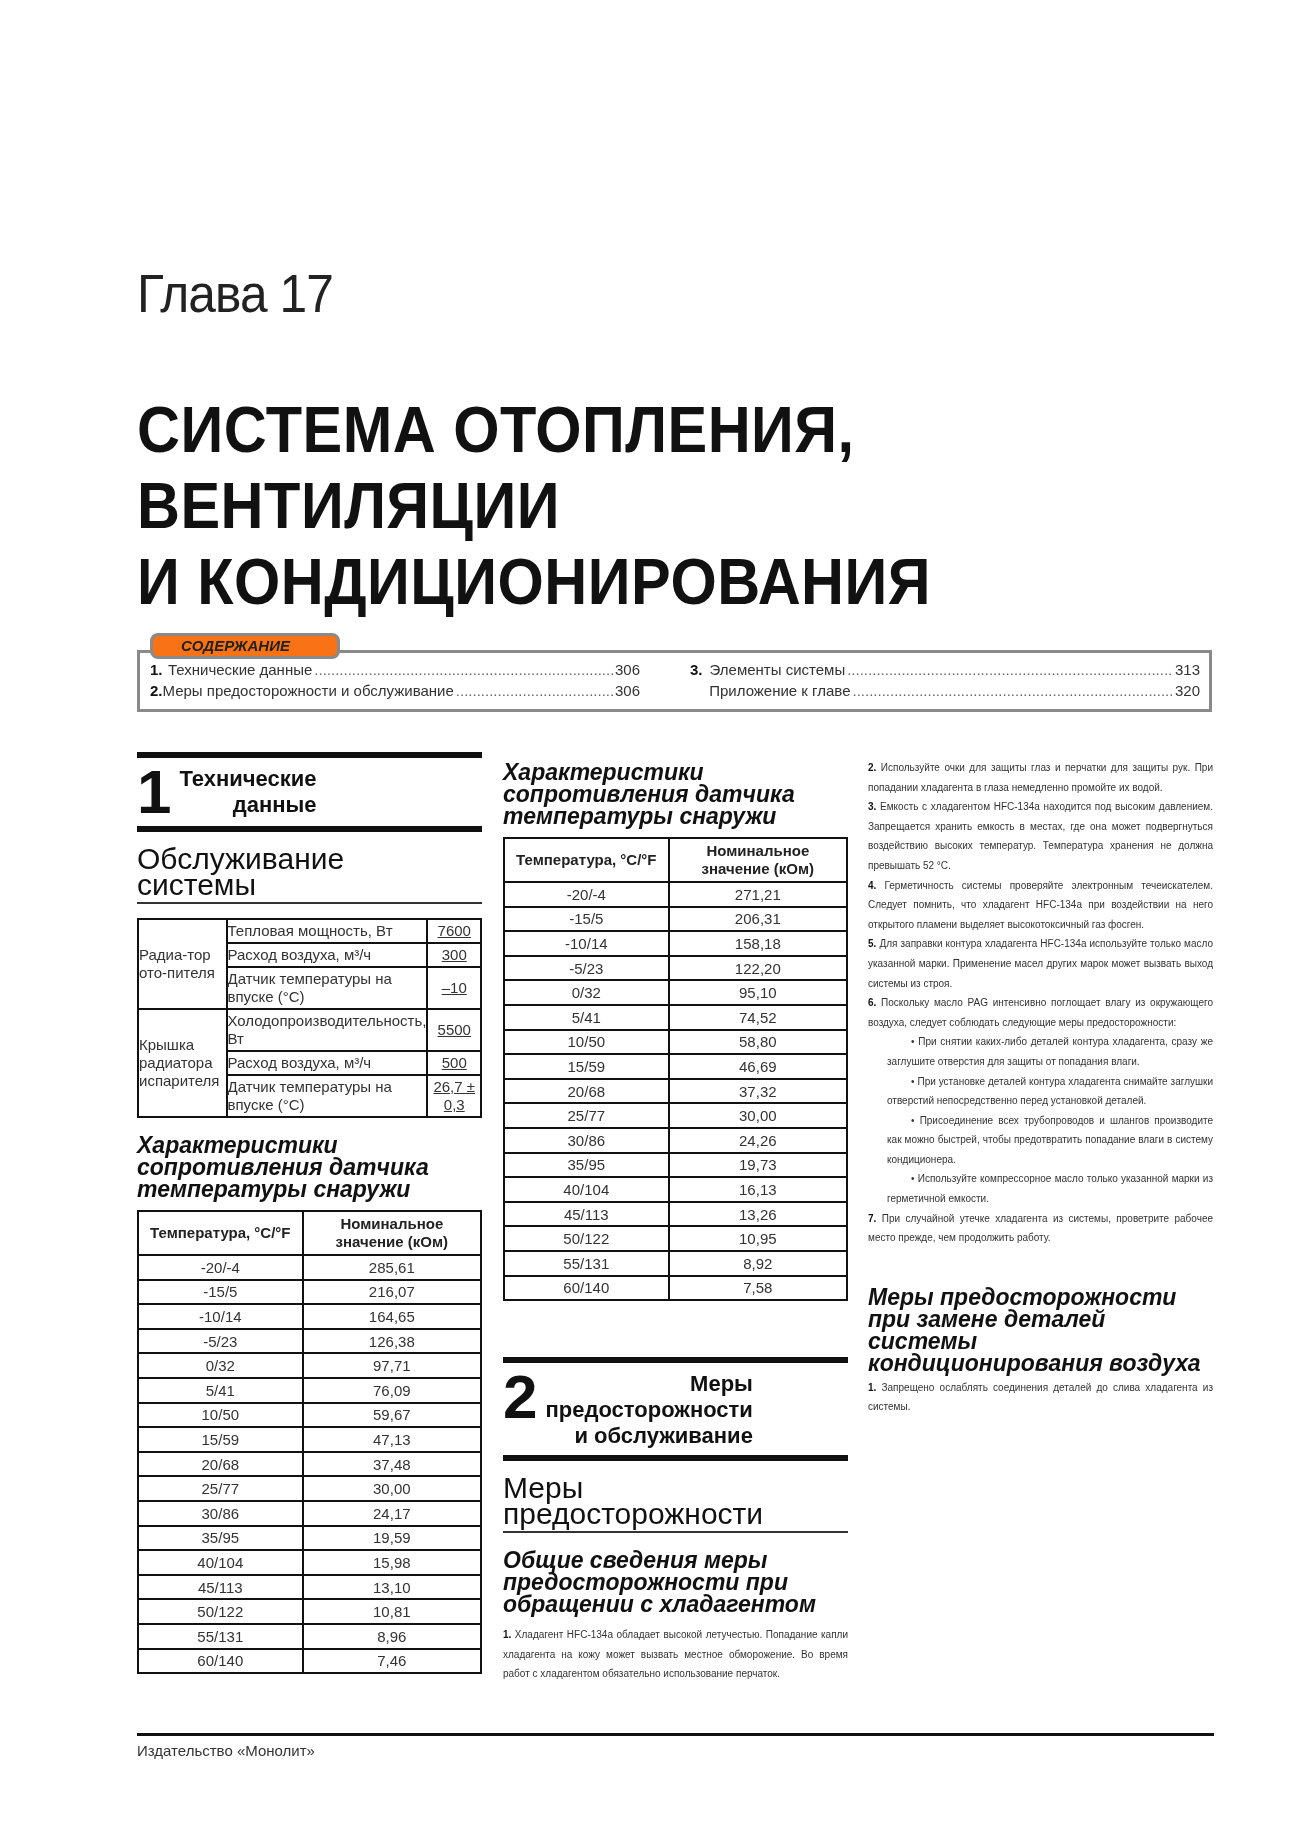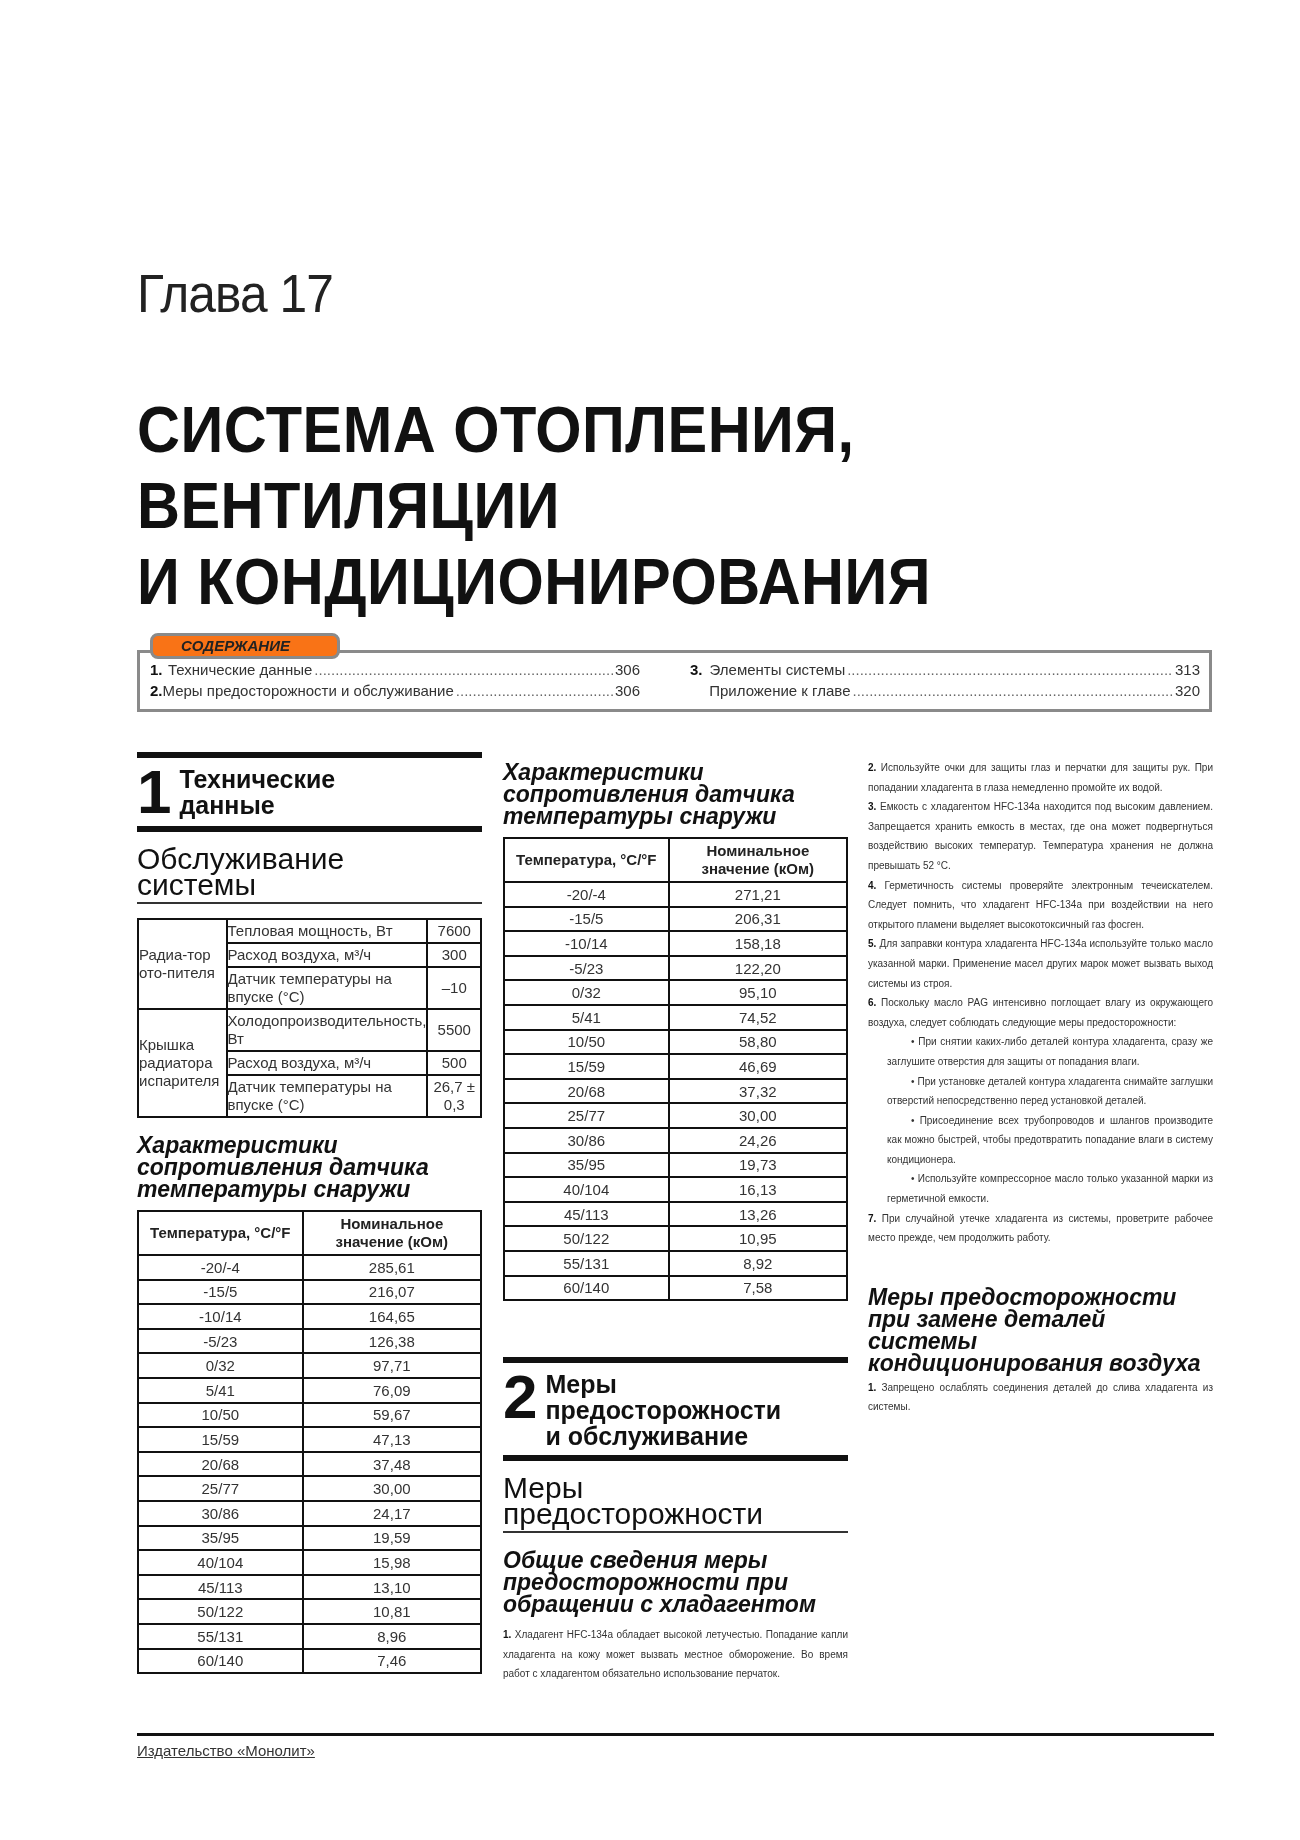--- a/index.html
+++ b/index.html
@@ -23,41 +23,41 @@
   .toc-page { flex: 0 0 auto; }
 
   .col { position: absolute; top: 752px; width: 345px; }
   .col1 { left: 137px; }
   .col2 { left: 503px; }
   .col3 { left: 868px; }
 
   .sec-rule-top { height: 6px; background: #111; }
   .sec-head { display: flex; align-items: flex-start; padding: 6px 0 6px 0; }
   .sec-num { font-size: 62px; font-weight: bold; line-height: 56px; margin-right: 8px; color: #111; }
-  .sec-title { font-size: 25px; font-weight: bold; line-height: 26px; color: #111; padding-top: 2px; }
+  .sec-title { font-size: 22px; font-weight: bold; line-height: 26px; color: #111; padding-top: 2px; text-align: right; }
   .sec-rule-bottom { height: 6px; background: #111; }
   .sub-head { font-size: 30px; font-weight: normal; line-height: 26px; margin-top: 14px; padding-bottom: 4px; border-bottom: 2px solid #333; color: #111; }
   .ital-head { font-size: 23px; font-weight: bold; font-style: italic; line-height: 22px; color: #111; margin: 16px 0 10px 0; }
 
   table { border-collapse: collapse; width: 100%; font-size: 15px; color: #333; }
   td, th { border: 2px solid #111; }
   .spec td { padding: 2px 0; line-height: 18px; }
   .spec .group { width: 90px; vertical-align: middle; }
-  .spec .val { width: 58px; text-align: center; }
+  .spec .val { width: 58px; text-align: center; text-decoration: underline; }
 
   .res th { font-weight: bold; font-size: 15px; line-height: 18px; padding: 3px 2px; color: #222; }
   .res td { text-align: center; height: 24.6px; padding: 0; }
   .res .c1 { width: 48%; border-radius: 10px; }
 
   .para { font-size: 10px; line-height: 19.6px; color: #333; text-align: justify; }
   .para b { color: #111; }
   .bullet { text-indent: 24px; margin-left: 19px; }
 
   .footer-rule { position: absolute; left: 137px; top: 1733px; width: 1077px; height: 3px; background: #111; }
-  .footer-text { position: absolute; left: 137px; top: 1742px; font-size: 15px; color: #333; text-decoration: underline; }
+  .footer-text { position: absolute; left: 137px; top: 1742px; font-size: 15px; color: #333; }
 </style>
 </head>
 <body>
 
 <div class="chapter-label">Глава 17</div>
 <div class="main-title">
   <div>СИСТЕМА ОТОПЛЕНИЯ,</div>
   <div>ВЕНТИЛЯЦИИ</div>
   <div>И КОНДИЦИОНИРОВАНИЯ</div>
 </div>

